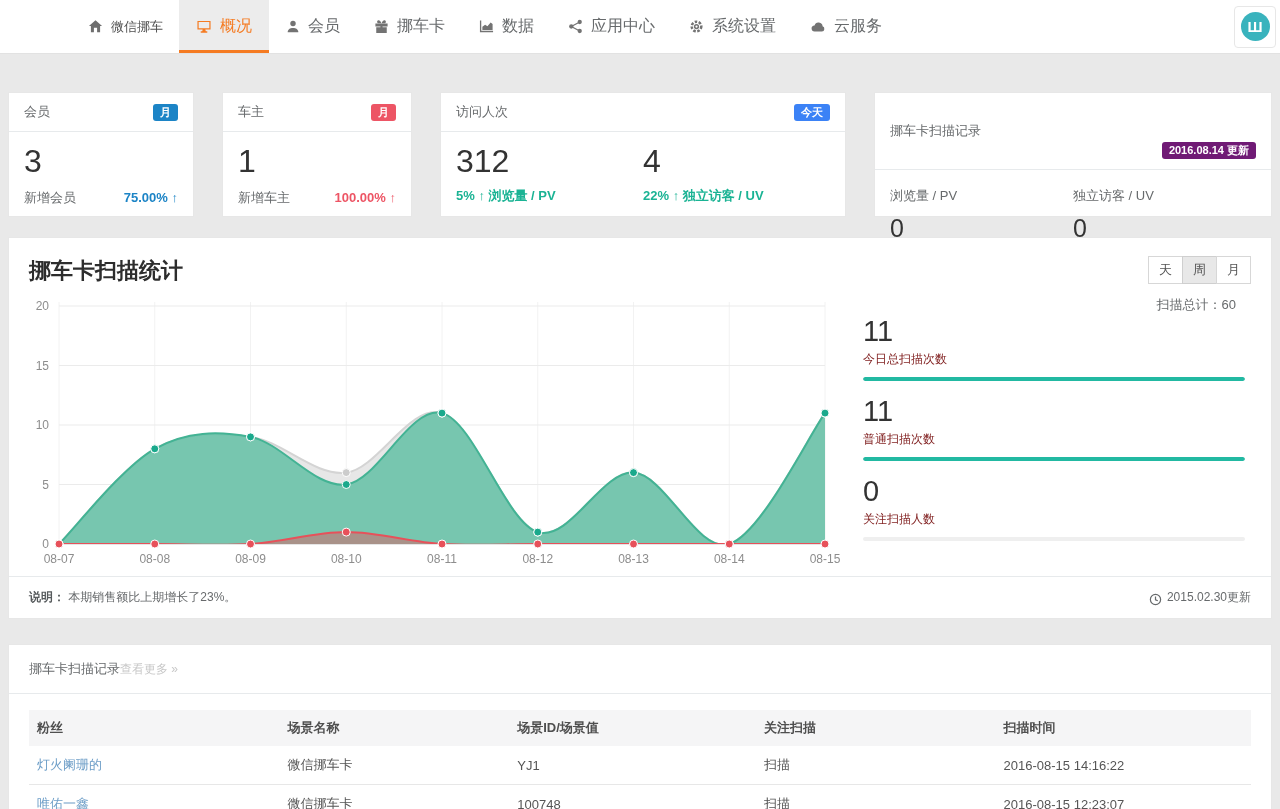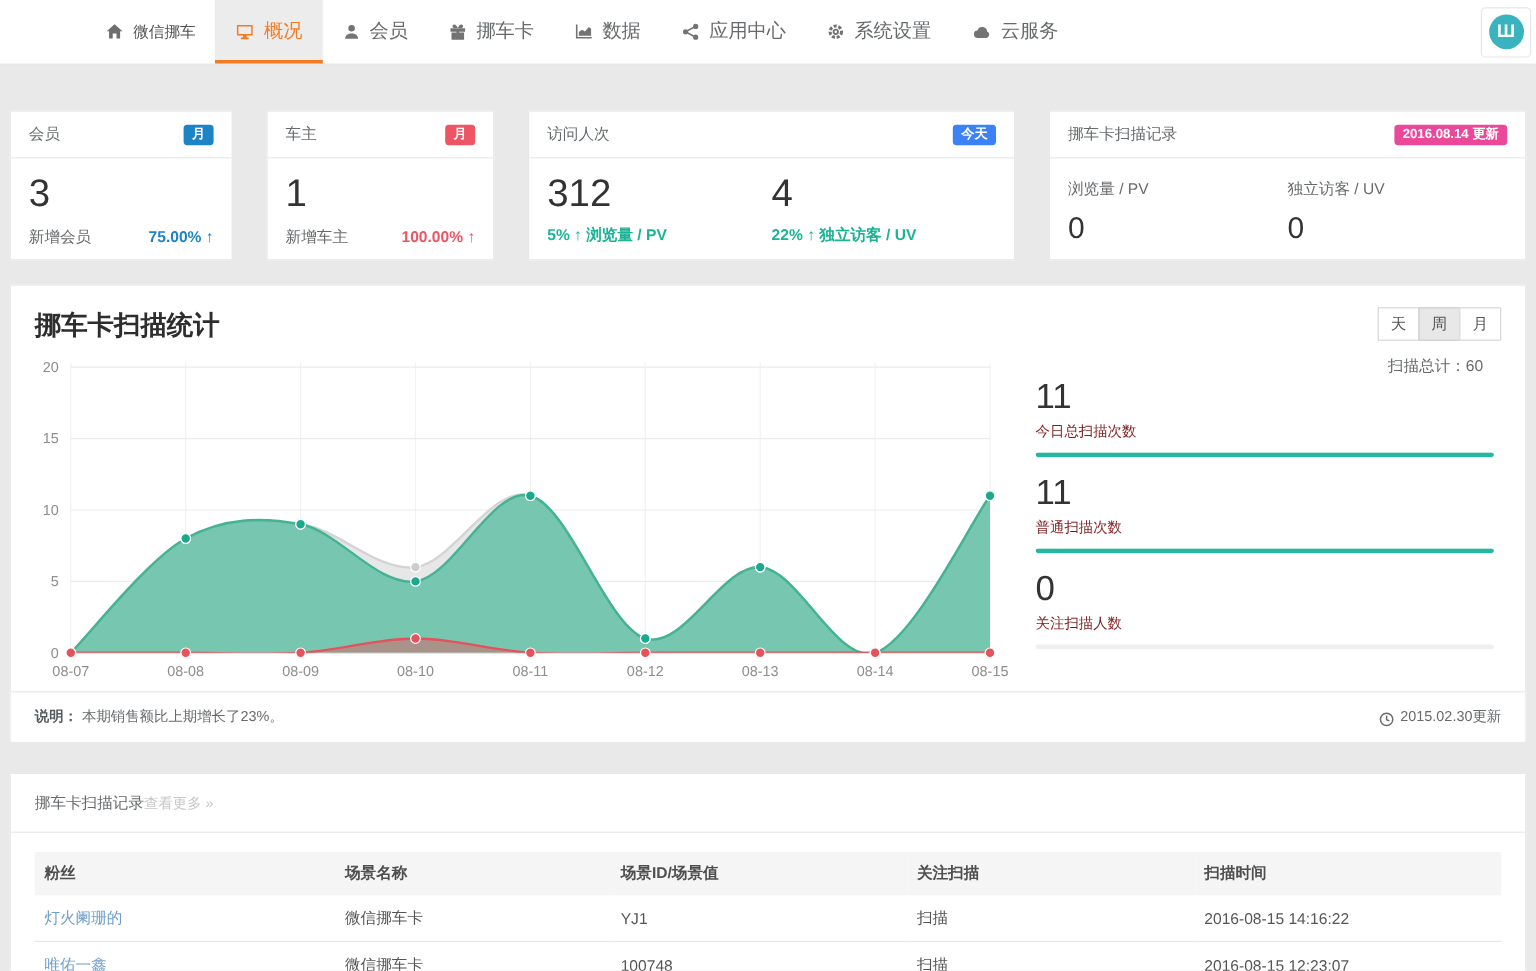--- a/index.html
+++ b/index.html
@@ -196,21 +196,21 @@
           <div class="metric">
             <div class="big-value">4</div>
             <div class="metric-caption" style="color: rgb(26, 179, 148);">22% ↑ 独立访客 / UV</div>
           </div>
         </div>
       </div>
     </div>
     <div class="card" style="width: 398px;">
       <div class="card-head">
         <span>挪车卡扫描记录</span>
-        <span class="badge" style="background: #ec4899;">2016.08.14 更新</span>
+        <span class="badge" style="background: #701a75; margin-top: 39px;">2016.08.14 更新</span>
       </div>
       <div class="card-body">
         <div class="metrics-row">
           <div class="metric">
             <div class="metric-label-sm">浏览量 / PV</div>
             <div class="value-md">0</div>
           </div>
           <div class="metric">
             <div class="metric-label-sm">独立访客 / UV</div>
             <div class="value-md">0</div>

